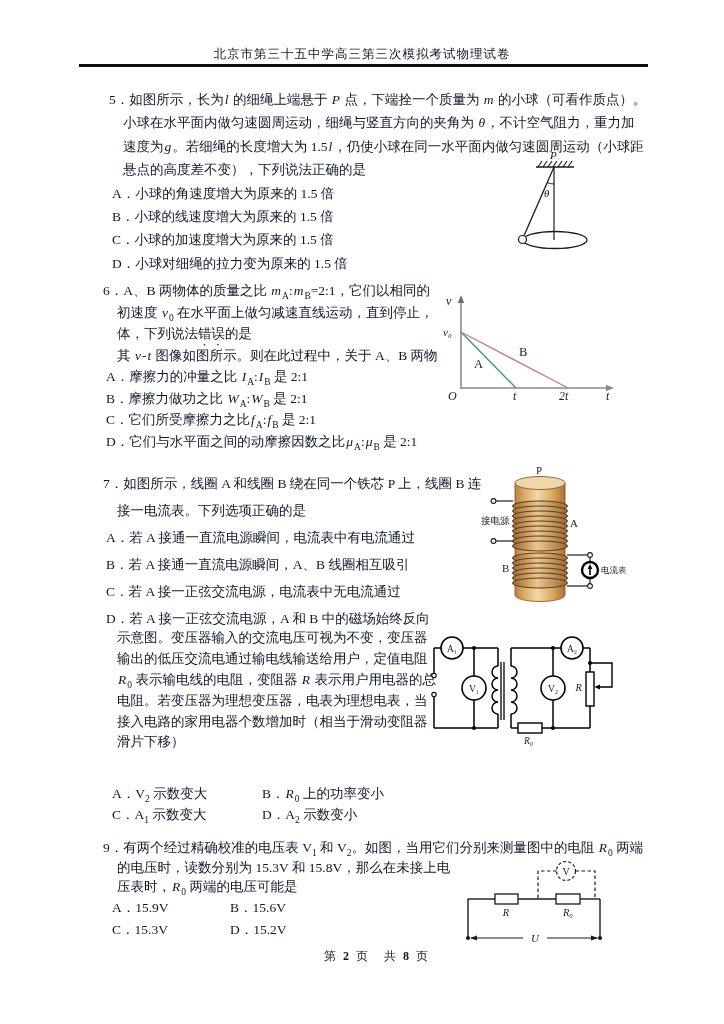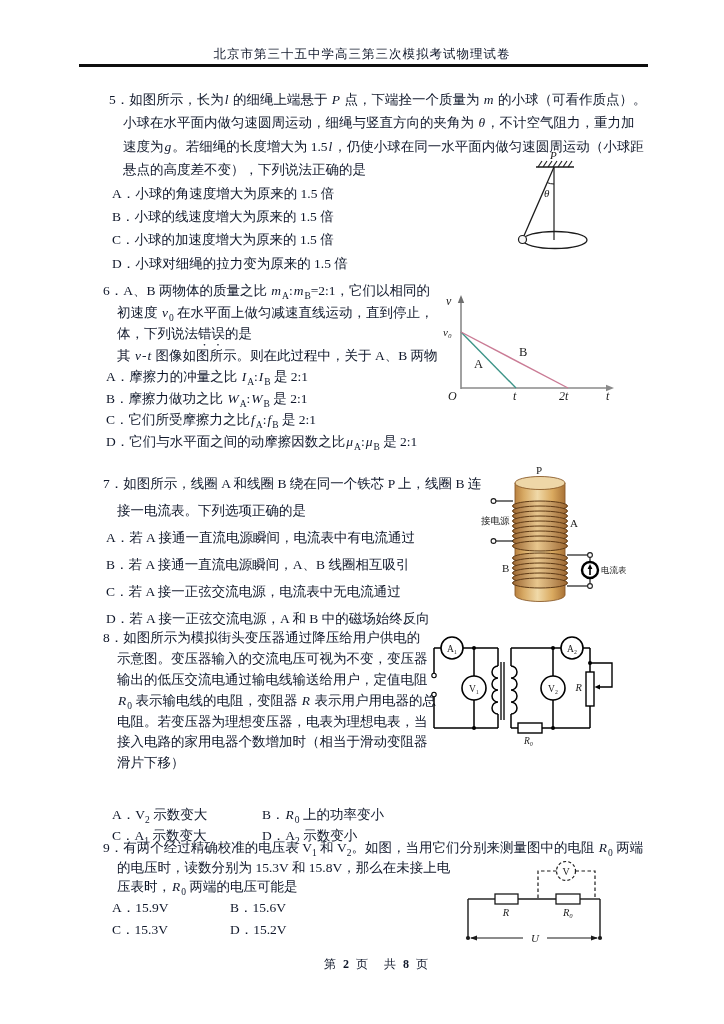--- a/index.html
+++ b/index.html
@@ -18,21 +18,21 @@
   .ind{padding-left:14px;}
   .opt{padding-left:3px;}
   .c1{display:inline-block;padding-left:9px;}
   .q8cols .c1{width:150px;margin-top:31px;}
   .q9cols .c1{width:118px;}
   sub{font-size:9.5px;line-height:0;}
   i{padding:0 1px;}
   .emdot{-webkit-text-emphasis:filled dot;-webkit-text-emphasis-position:under;
          text-emphasis:filled dot;text-emphasis-position:under left;}
   .dgm{position:absolute;}
-  .ftr{position:absolute;top:948px;left:0;width:724px;text-align:center;font-size:12px;text-indent:30px;letter-spacing:2px;margin-top:8px;}
+  .ftr{position:absolute;top:948px;left:0;width:724px;text-align:center;font-size:12px;text-indent:30px;letter-spacing:2px;}
   svg text{font-family:"Liberation Serif","DejaVu Serif",serif;fill:#1b1b1b;}
 </style>
 </head>
 <body>
 
 <div class="page">
 
   <div class="hdr">北京市第三十五中学高三第三次模拟考试物理试卷</div>
   <div class="rule"></div>
 
@@ -165,21 +165,20 @@
     <circle cx="110" cy="121" r="2.4" fill="#fff" stroke="#1b1b1b" stroke-width="1.1"></circle>
     <g>
       <circle cx="110" cy="105" r="8" fill="#fff" stroke="#000" stroke-width="2.4"></circle>
       <line x1="110" y1="110" x2="110" y2="102" stroke="#000" stroke-width="1.6"></line>
       <polygon points="110,99 107.6,104 112.4,104" fill="#000"></polygon>
     </g>
     <text x="121" y="108" font-size="8.5">电流表</text>
   </svg>
 
   <div class="q" style="left:103px;top:628px;">
-    <div class="ln lh21">8．如图所示为模拟街头变压器通过降压给用户供电的</div>
     <div class="ln lh21 ind">示意图。变压器输入的交流电压可视为不变，变压器</div>
     <div class="ln lh21 ind">输出的低压交流电通过输电线输送给用户，定值电阻</div>
     <div class="ln lh21 ind"><i>R</i><sub>0</sub> 表示输电线的电阻，变阻器 <i>R</i> 表示用户用电器的总</div>
     <div class="ln lh21 ind">电阻。若变压器为理想变压器，电表为理想电表，当</div>
     <div class="ln lh21 ind">接入电路的家用电器个数增加时（相当于滑动变阻器</div>
     <div class="ln lh21 ind">滑片下移）</div>
     <div class="ln lh21 q8cols"><span class="c1">A．V<sub>2</sub> 示数变大</span><span>B．<i>R</i><sub>0</sub> 上的功率变小</span></div>
     <div class="ln lh21 q8cols"><span class="c1">C．A<sub>1</sub> 示数变大</span><span>D．A<sub>2</sub> 示数变小</span></div>
   </div>
 

